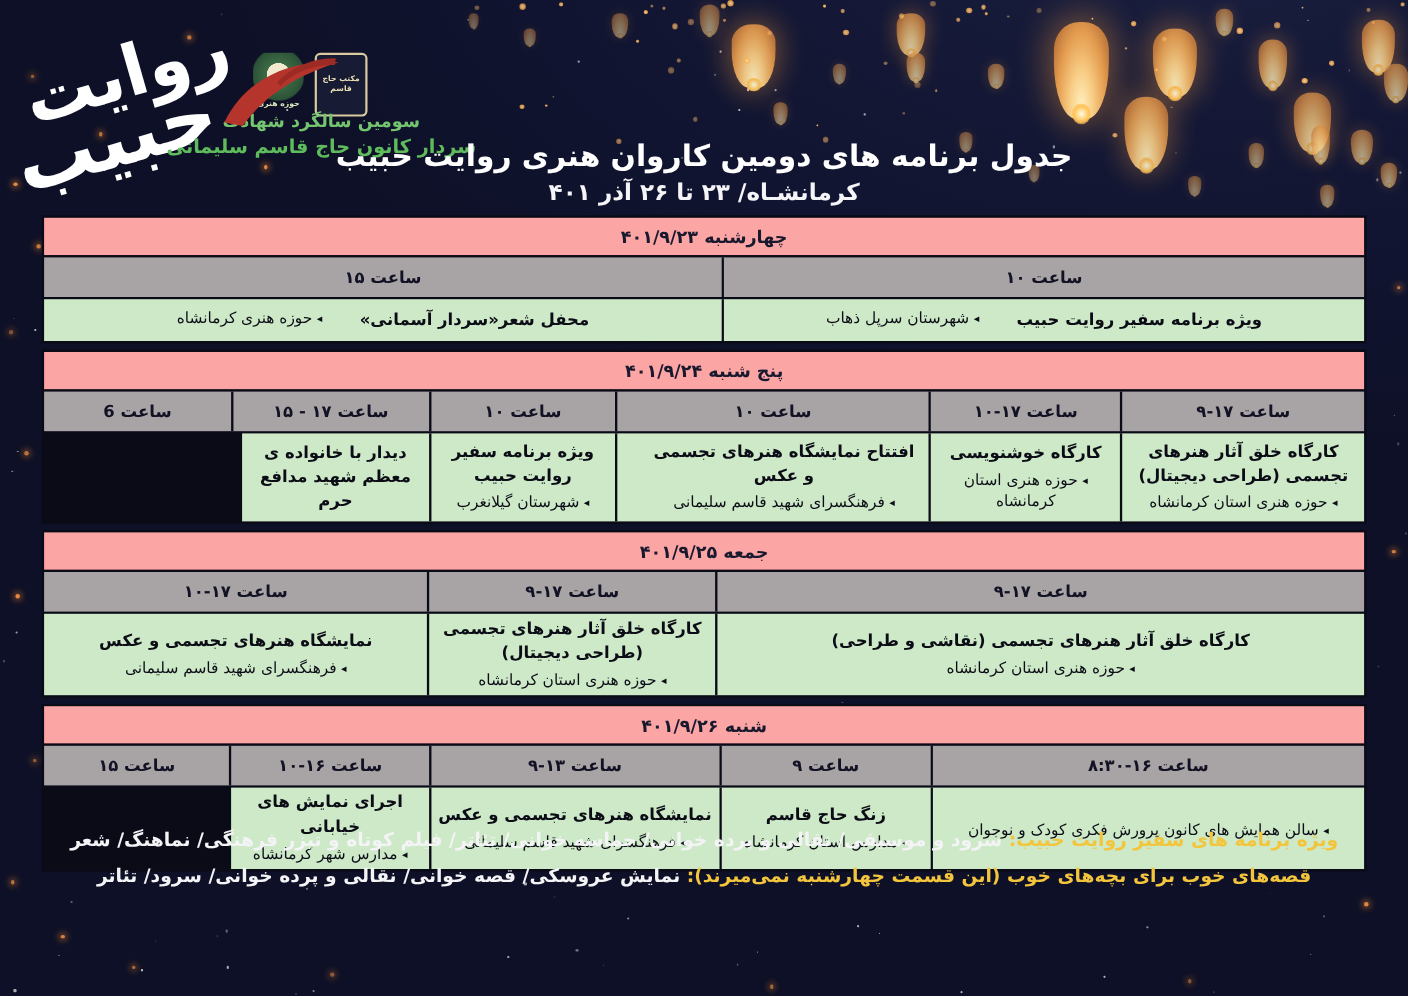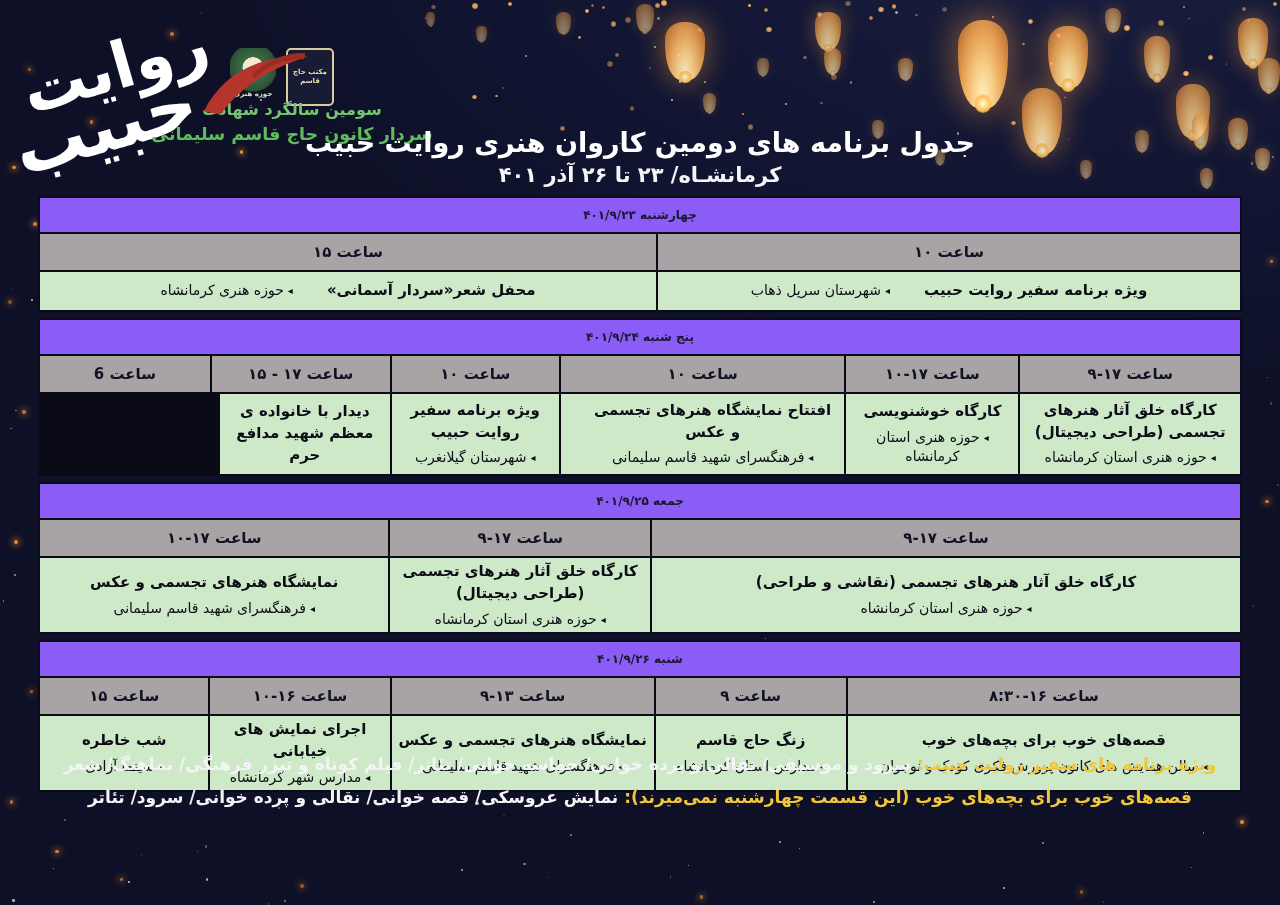--- a/index.html
+++ b/index.html
@@ -42,22 +42,22 @@
 
   
   .main-title{position:absolute;top:127px;left:0;width:100%;text-align:center;color:#ffffff;
     font-size:27px;font-weight:bold;letter-spacing:-.5px;z-index:3;}
   .sub-title{position:absolute;top:163px;left:0;width:100%;text-align:center;color:#f5f5f8;
     font-size:21px;font-weight:bold;z-index:3;}
 
   
   .schedule{position:absolute;left:38px;top:196px;width:1204px;z-index:3;}
   .day{border:2px solid #0b0b18;margin-bottom:6px;background:#0b0b18;}
-  .date-row{height:34px;background:#8b5cf6;display:flex;align-items:center;justify-content:center;
-    color:#19192e;font-size:12px;font-weight:bold;}
+  .date-row{height:34px;background:#fca5a5;display:flex;align-items:center;justify-content:center;
+    color:#19192e;font-size:16px;font-weight:bold;}
   .row{display:flex;}
   .row + .row, .date-row + .row{border-top:2px solid #0b0b18;}
   .cell{box-sizing:border-box;display:flex;flex-direction:column;align-items:center;justify-content:center;
     text-align:center;padding:3px 6px;}
   .cell + .cell{border-inline-start:2px solid #0b0b18;}
   .times .cell{height:36px;background:#a8a4a5;color:#121224;font-size:15px;font-weight:bold;}
   .contents .cell{background:#cde9c8;color:#0c0c16;}
   .ev-title{font-size:15px;font-weight:bold;line-height:1.45;}
   .ev-loc{font-size:14px;line-height:1.4;margin-top:5px;}
   .ev-loc .mk{font-size:10px;vertical-align:1px;margin-inline-end:4px;}
@@ -427,38 +427,33 @@
           <div class="date-row">شنبه ۴۰۱/۹/۲۶</div>
           <div class="row times">
             <div class="cell" style="flex: 0 0 32.7%;">ساعت ۱۶-۸:۳۰</div>
             <div class="cell" style="flex: 0 0 16%;">ساعت ۹</div>
             <div class="cell" style="flex: 0 0 22%;">ساعت ۱۳-۹</div>
             <div class="cell" style="flex: 0 0 15.1%;">ساعت ۱۶-۱۰</div>
             <div class="cell" style="flex: 0 0 14.2%;">ساعت ۱۵</div>
           </div>
           <div class="row contents">
             <div class="cell" style="flex: 0 0 32.7%; min-height: 58px;">
-              <div class="ev-title">قصه‌های خوب برای بچه‌های خوب</div>
               <div class="ev-loc"><span class="mk">◂</span><span>سالن همایش های کانون پرورش فکری کودک و نوجوان</span></div>
             </div>
             <div class="cell" style="flex: 0 0 16%; min-height: 58px;">
               <div class="ev-title">زنگ حاج قاسم</div>
               <div class="ev-loc"><span class="mk">◂</span><span>مدارس استان کرمانشاه</span></div>
             </div>
             <div class="cell" style="flex: 0 0 22%; min-height: 58px;">
               <div class="ev-title">نمایشگاه هنرهای تجسمی و عکس</div>
               <div class="ev-loc"><span class="mk">◂</span><span>فرهنگسرای شهید قاسم سلیمانی</span></div>
             </div>
             <div class="cell" style="flex: 0 0 15.1%; min-height: 58px;">
               <div class="ev-title">اجرای نمایش های خیابانی</div>
               <div class="ev-loc"><span class="mk">◂</span><span>مدارس شهر کرمانشاه</span></div>
-            </div>
-            <div class="cell" style="flex: 0 0 14.2%; min-height: 58px;">
-              <div class="ev-title">شب خاطره</div>
-              <div class="ev-loc"><span class="mk">◂</span><span>سینما آزادی</span></div>
             </div>
           </div>
         </div>
       </div>
 
     <div class="footnotes" id="footnotes">
         <div class="fn-line"><span class="fn-label">ویژه برنامه های سفیر روایت حبیب:</span><span> سرود و موسیقی/ نقالی و پرده خوانی/ حماسه خوانی/ تئاتر/ فیلم کوتاه و تیزر فرهنگی/ نماهنگ/ شعر</span></div>
         <div class="fn-line"><span class="fn-label">قصه‌های خوب برای بچه‌های خوب (این قسمت چهارشنبه نمی‌میرند):</span><span> نمایش عروسکی/ قصه خوانی/ نقالی و پرده خوانی/ سرود/ تئاتر</span></div>
       </div>
   </div>

